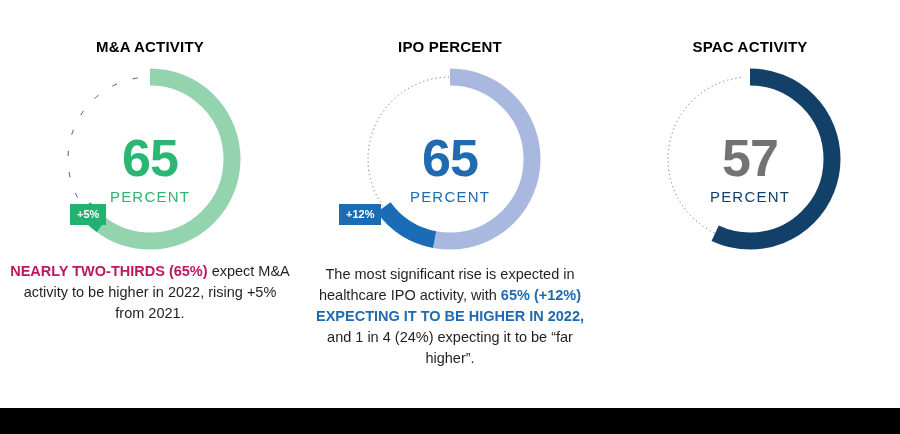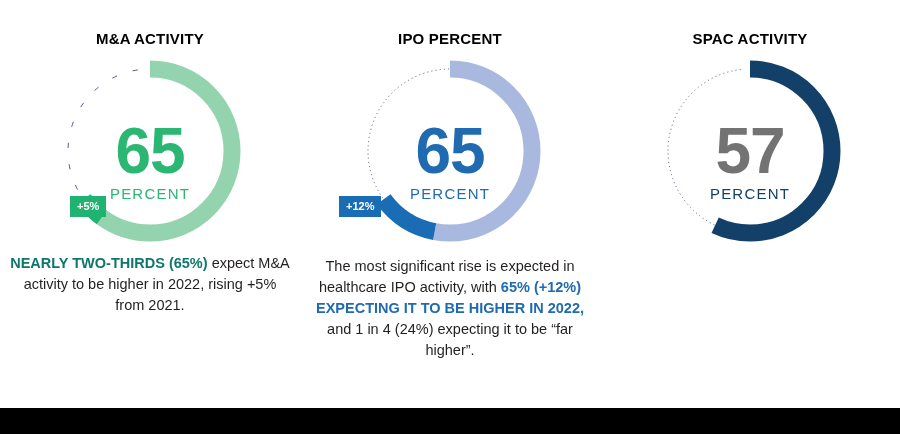--- a/index.html
+++ b/index.html
@@ -4,21 +4,21 @@
 <style>
   html,body{margin:0;padding:0;}
   body{
     width:900px;height:434px;
     background:#ffffff;
     font-family:"Liberation Sans","DejaVu Sans",sans-serif;
     overflow:hidden;
     position:relative;
   }
   .stage{position:relative;width:900px;height:408px;background:#fff;}
-  .panel{position:absolute;top:0;width:300px;height:328px;}
+  .panel{position:absolute;top:8px;width:300px;height:328px;}
   .panel.p0{left:0;}
   .panel.p1{left:300px;}
   .panel.p2{left:600px;}
 
   .panel-title{
     position:absolute;top:30px;left:0;width:100%;
     text-align:center;
     font-size:15px;font-weight:bold;
     letter-spacing:.2px;
     color:#000000;
@@ -33,21 +33,21 @@
   .donut-wrap svg{display:block;width:190px;height:190px;}
 
   .donut-center{
     position:absolute;
     left:0;right:0;top:0;bottom:0;
     display:flex;flex-direction:column;
     align-items:center;justify-content:center;
     pointer-events:none;
   }
   .big-num{
-    font-size:64px;font-weight:bold;
+    font-size:52px;font-weight:bold;
     line-height:.95;
     letter-spacing:-1px;
     margin-top:21px;
   }
   .pct-word{
     font-size:15px;font-weight:normal;
     letter-spacing:1.2px;
     margin-top:4px;
   }
 
@@ -117,21 +117,21 @@
 
       <div class="donut-center">
         <div class="big-num" style="color:#2bb673">65</div>
         <div class="pct-word" style="color:#2bb673">PERCENT</div>
       </div>
     </div>
 
     <div class="badge g">+5%</div>
 
     <div class="caption c0">
-      <span class="lead" style="color:#0f766e">NEARLY TWO-THIRDS (65%)</span>
+      <span class="lead" style="color:#be185d">NEARLY TWO-THIRDS (65%)</span>
       <span>expect M&amp;A activity to be higher in 2022, rising +5% from 2021.</span>
     </div>
   </div>
 
   <div class="panel p1">
     <div class="panel-title">IPO PERCENT</div>
 
     <div class="donut-wrap">
       <svg viewBox="0 0 190 190">
         <defs>

